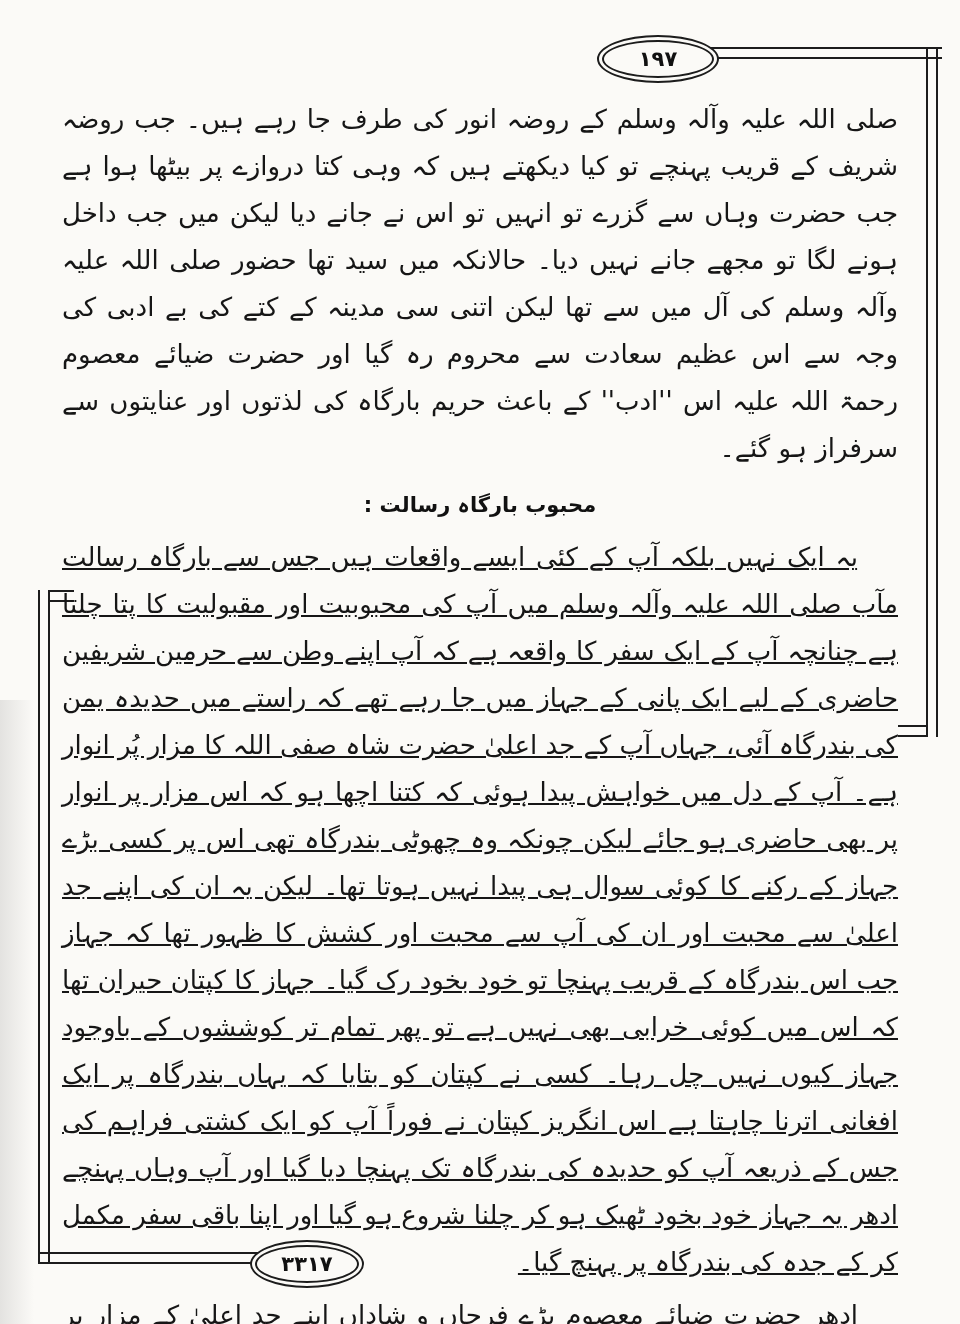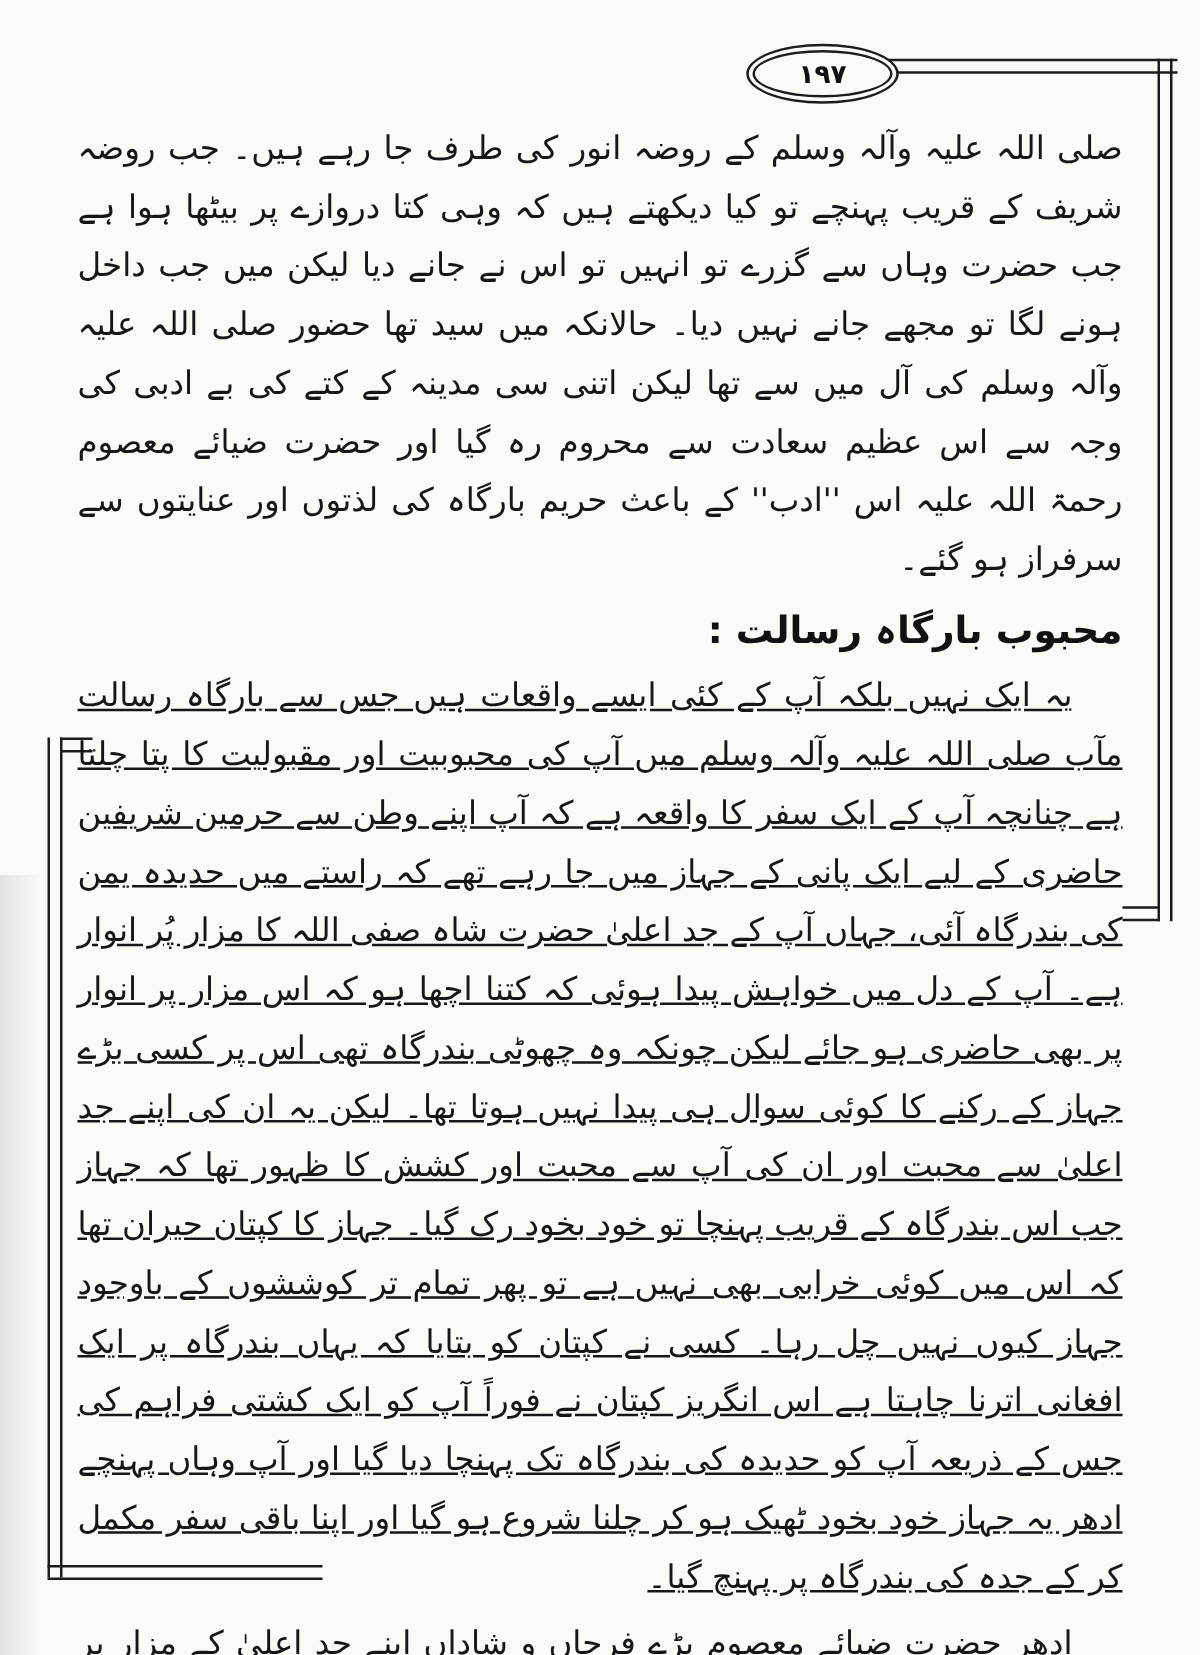--- a/index.html
+++ b/index.html
@@ -74,24 +74,24 @@
     margin: 0;
     font-size: 26px;
     line-height: 47px;
     text-align: justify;
     text-justify: inter-word;
     color: #161616;
   }
   .para.indent { text-indent: 40px; text-decoration: underline; }
   .heading {
     margin: 8px 0 4px 0;
-    font-size: 30px;
+    font-size: 21px;
     line-height: 50px;
     font-weight: bold;
-    text-align: right;
+    text-align: center;
     color: #111;
   }
   
   .scan-shade {
     position: absolute;
     left: 0; top: 700px;
     width: 34px; height: 624px;
     background: linear-gradient(to right, rgba(120,120,120,0.18), rgba(120,120,120,0));
     z-index: 1;
   }
@@ -117,14 +117,19 @@
     </div>
   </div>
 
   <div class="text-block">
     <p class="para">صلی اللہ علیہ وآلہ وسلم کے روضہ انور کی طرف جا رہے ہیں۔ جب روضہ شریف کے قریب پہنچے تو کیا دیکھتے ہیں کہ وہی کتا دروازے پر بیٹھا ہوا ہے جب حضرت وہاں سے گزرے تو انہیں تو اس نے جانے دیا لیکن میں جب داخل ہونے لگا تو مجھے جانے نہیں دیا۔ حالانکہ میں سید تھا حضور صلی اللہ علیہ وآلہ وسلم کی آل میں سے تھا لیکن اتنی سی مدینہ کے کتے کی بے ادبی کی وجہ سے اس عظیم سعادت سے محروم رہ گیا اور حضرت ضیائے معصوم رحمۃ اللہ علیہ اس ''ادب'' کے باعث حریم بارگاہ کی لذتوں اور عنایتوں سے سرفراز ہو گئے۔</p>
     <h3 class="heading">محبوب بارگاہ رسالت :</h3>
     <p class="para indent">یہ ایک نہیں بلکہ آپ کے کئی ایسے واقعات ہیں جس سے بارگاہ رسالت مآب صلی اللہ علیہ وآلہ وسلم میں آپ کی محبوبیت اور مقبولیت کا پتا چلتا ہے چنانچہ آپ کے ایک سفر کا واقعہ ہے کہ آپ اپنے وطن سے حرمین شریفین حاضری کے لیے ایک پانی کے جہاز میں جا رہے تھے کہ راستے میں حدیدہ یمن کی بندرگاہ آئی، جہاں آپ کے جد اعلیٰ حضرت شاہ صفی اللہ کا مزار پُر انوار ہے۔ آپ کے دل میں خواہش پیدا ہوئی کہ کتنا اچھا ہو کہ اس مزار پر انوار پر بھی حاضری ہو جائے لیکن چونکہ وہ چھوٹی بندرگاہ تھی اس پر کسی بڑے جہاز کے رکنے کا کوئی سوال ہی پیدا نہیں ہوتا تھا۔ لیکن یہ ان کی اپنے جد اعلیٰ سے محبت اور ان کی آپ سے محبت اور کشش کا ظہور تھا کہ جہاز جب اس بندرگاہ کے قریب پہنچا تو خود بخود رک گیا۔ جہاز کا کپتان حیران تھا کہ اس میں کوئی خرابی بھی نہیں ہے تو پھر تمام تر کوششوں کے باوجود جہاز کیوں نہیں چل رہا۔ کسی نے کپتان کو بتایا کہ یہاں بندرگاہ پر ایک افغانی اترنا چاہتا ہے اس انگریز کپتان نے فوراً آپ کو ایک کشتی فراہم کی جس کے ذریعہ آپ کو حدیدہ کی بندرگاہ تک پہنچا دیا گیا اور آپ وہاں پہنچے ادھر یہ جہاز خود بخود ٹھیک ہو کر چلنا شروع ہو گیا اور اپنا باقی سفر مکمل کر کے جدہ کی بندرگاہ پر پہنچ گیا۔</p>
     <p class="para indent" style="margin-top:6px;">ادھر حضرت ضیائے معصوم بڑے فرحاں و شاداں اپنے جد اعلیٰ کے مزار پر انوار پر حاضر ہو کر مراقب ہو گئے۔ آپ کے ہمراہ آپ کے ایک مرید خاص حاجی سرور خاں مرحوم کے دل میں یہ خیال آیا کہ اب ہم حج کیسے کر سکیں گے......؟ حج میں صرف چند روز باقی رہ گئے ہیں اس بندرگاہ پر تو کوئی جہاز بھی نہیں آتا نہ یہاں کوئی سواری ملتی ہے، اتنی محنت کر کے حج کے لیے آئے تھے یہ حضرت نے کیا کیا' یہاں اتر کر ہمیں حج کی عظیم سعادت سے بھی محروم کر دیا۔ ان کے دل میں اس خیال کا آنا تھا کہ آپ نے فوراً مراقبہ سے سر اٹھایا اور ان سے فرمایا کہ اپنا سامان جمع کرو اور فوراً بندرگاہ کی طرف چلو وہ کہتے ہیں: میں دل میں سوچنے لگا کہ اب</p>
   </div>
 
+  <div class="oval bottom-oval">
+    <div class="inner">
+      <span class="num">۳۳۱۷</span>
+    </div>
+  </div>
 
 </div>
 
 </body></html>

